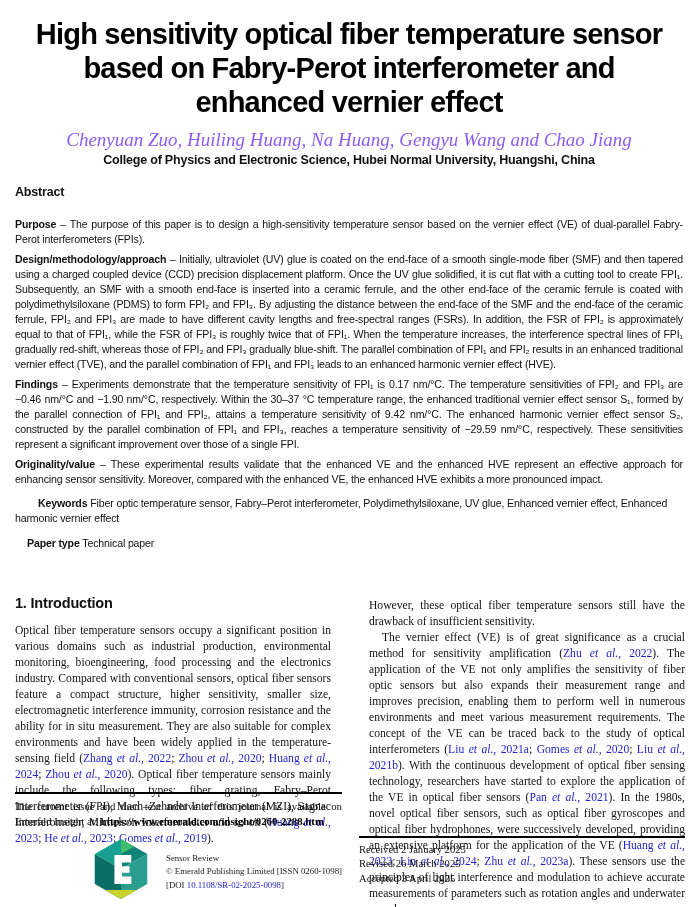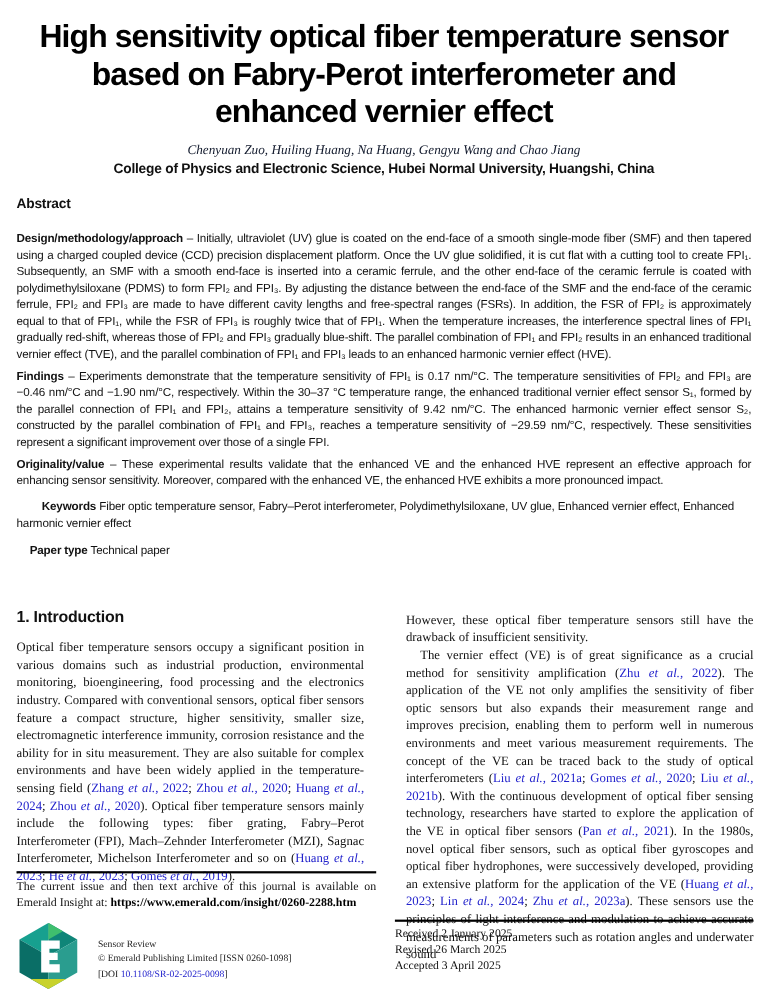--- a/index.html
+++ b/index.html
@@ -12,21 +12,21 @@
   }
   
   .header { text-align:center; padding-top:18px; }
   .title {
     font-family:"Liberation Sans", sans-serif;
     font-weight:bold; font-size:29px; line-height:1.17;
     letter-spacing:-0.8px; color:#000;
     max-width:640px; margin:0 auto;
   }
   .authors {
-    margin-top:9px; font-style:italic; font-size:12px; color:#0f172a;
+    margin-top:9px; font-style:italic; font-size:19px; color:#8b5cf6;
     font-family:"Liberation Serif", serif;
   }
   .affiliation {
     margin-top:2px; font-family:"Liberation Sans", sans-serif;
     font-weight:bold; font-size:12.5px; letter-spacing:-0.2px;
   }
   
   .abstract { margin:18px 15px 0 15px; font-family:"Liberation Sans", sans-serif; }
   .abstract-heading { font-weight:bold; font-size:12.5px; letter-spacing:-0.2px; margin-bottom:18px; }
   .abs-section { font-size:10.6px; letter-spacing:-0.15px; line-height:1.42; text-align:justify; margin-bottom:5px; }
@@ -47,21 +47,21 @@
   }
   .body-par + .body-par { margin-top:0; }
   .indent { text-indent:13px; }
   .right-col { padding-top:3px;margin-left:36px; }
   .seg-cite { color:#2323cc; }
   
   .footnote-block { position:absolute; left:15px; top:792px; width:327px; }
   .rule { border:none; border-top:2.6px solid #000; margin:0 0 5px 0; }
   .footnote-text { font-size:10.8px; line-height:1.35; text-align:justify; }
   .footnote-url { font-weight:bold; color:#000; text-decoration:none; }
-  .brand-row { display:flex; align-items:flex-start; margin-top:11px; }
+  .brand-row { display:flex; align-items:flex-start; margin-top:11px;justify-content:flex-end; }
   .logo { width:58px; height:60px; flex:0 0 auto; }
   .journal-info { margin-left:16px; margin-top:13px; font-size:8.8px; line-height:1.5; color:#222; }
   .doi-link { color:#2323cc; text-decoration:none; }
   
   .dates-block { position:absolute; left:359px; top:836px; width:326px; }
   .dates { font-size:10.6px; line-height:1.35; margin-top:5px; color:#111; }
 </style>
 </head>
 <body>
 
@@ -69,20 +69,23 @@
 
   <div class="header">
     <h1 class="title">High sensitivity optical fiber temperature sensor based on Fabry-Perot interferometer and enhanced vernier effect</h1>
     <div class="authors">Chenyuan Zuo, Huiling Huang, Na Huang, Gengyu Wang and Chao Jiang</div>
     <div class="affiliation">College of Physics and Electronic Science, Hubei Normal University, Huangshi, China</div>
   </div>
 
   <div class="abstract">
     <div class="abstract-heading">Abstract</div>
 
+    <p class="abs-section">
+      <span class="abs-label">Purpose</span><span> – The purpose of this paper is to design a high-sensitivity temperature sensor based on the vernier effect (VE) of dual-parallel Fabry-Perot interferometers (FPIs).</span>
+    </p>
 
     <p class="abs-section">
       <span class="abs-label">Design/methodology/approach</span><span> – Initially, ultraviolet (UV) glue is coated on the end-face of a smooth single-mode fiber (SMF) and then tapered using a charged coupled device (CCD) precision displacement platform. Once the UV glue solidified, it is cut flat with a cutting tool to create FPI₁. Subsequently, an SMF with a smooth end-face is inserted into a ceramic ferrule, and the other end-face of the ceramic ferrule is coated with polydimethylsiloxane (PDMS) to form FPI₂ and FPI₃. By adjusting the distance between the end-face of the SMF and the end-face of the ceramic ferrule, FPI₂ and FPI₃ are made to have different cavity lengths and free-spectral ranges (FSRs). In addition, the FSR of FPI₂ is approximately equal to that of FPI₁, while the FSR of FPI₃ is roughly twice that of FPI₁. When the temperature increases, the interference spectral lines of FPI₁ gradually red-shift, whereas those of FPI₂ and FPI₃ gradually blue-shift. The parallel combination of FPI₁ and FPI₂ results in an enhanced traditional vernier effect (TVE), and the parallel combination of FPI₁ and FPI₃ leads to an enhanced harmonic vernier effect (HVE).</span>
     </p>
 
     <p class="abs-section">
       <span class="abs-label">Findings</span><span> – Experiments demonstrate that the temperature sensitivity of FPI₁ is 0.17 nm/°C. The temperature sensitivities of FPI₂ and FPI₃ are −0.46 nm/°C and −1.90 nm/°C, respectively. Within the 30–37 °C temperature range, the enhanced traditional vernier effect sensor S₁, formed by the parallel connection of FPI₁ and FPI₂, attains a temperature sensitivity of 9.42 nm/°C. The enhanced harmonic vernier effect sensor S₂, constructed by the parallel combination of FPI₁ and FPI₃, reaches a temperature sensitivity of −29.59 nm/°C, respectively. These sensitivities represent a significant improvement over those of a single FPI.</span>
     </p>
 
     <p class="abs-section">

